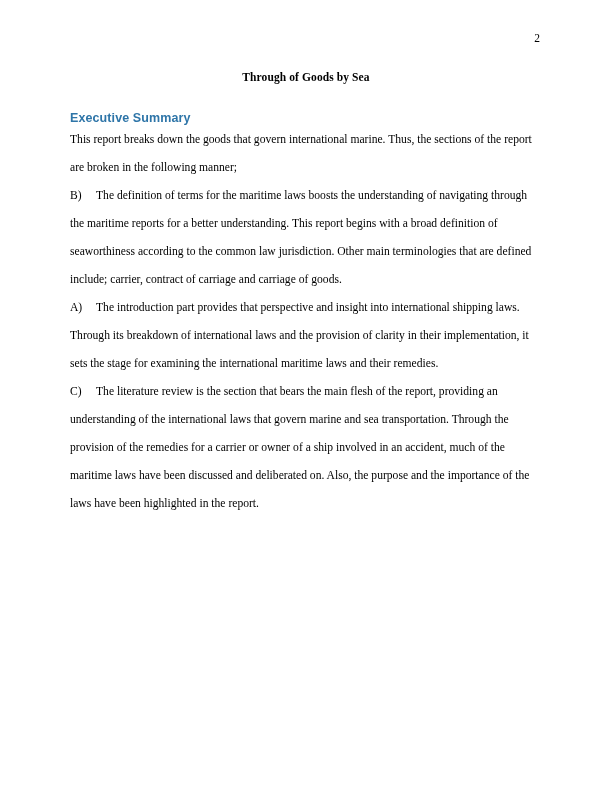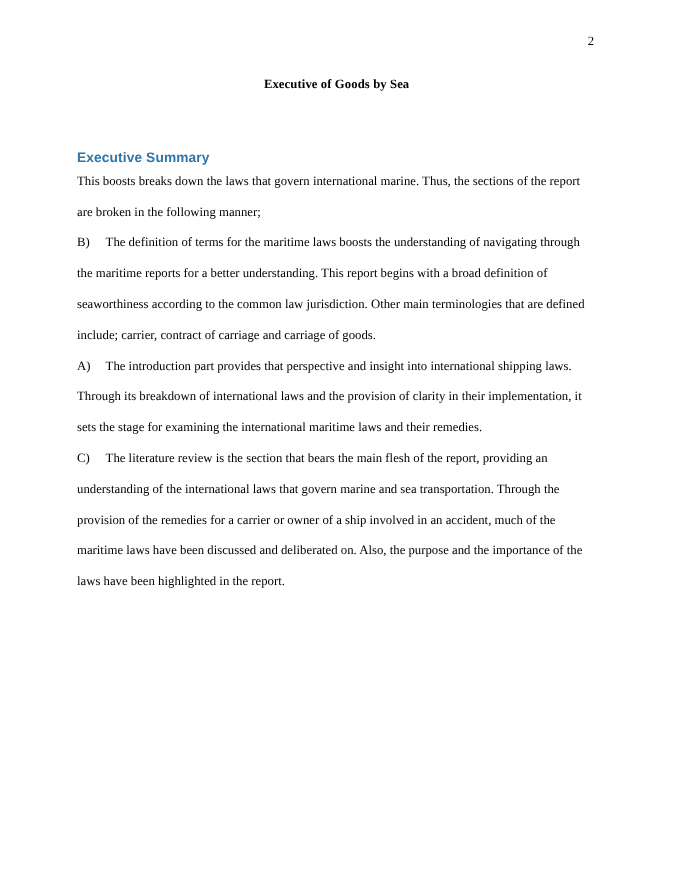--- a/index.html
+++ b/index.html
@@ -37,21 +37,21 @@
     left: 0;
     width: 612px;
     text-align: center;
     font-family: "Liberation Serif", serif;
     font-size: 11.5px;
     font-weight: bold;
     letter-spacing: 0.1px;
   }
   .content {
     position: absolute;
-    top: 136px;
+    top: 111px;
     left: 70px;
     width: 468px;
   }
   .section-heading {
     font-family: "Liberation Sans", sans-serif;
     font-size: 12.5px;
     font-weight: bold;
     color: #2e75a8;
     margin: 0 0 1px 0;
     letter-spacing: 0.1px;
@@ -76,27 +76,27 @@
     min-width: 26px;
   }
 </style>
 </head>
 <body>
 
 <div class="page">
 
   <div class="page-number">2</div>
 
-  <div class="doc-title">Executive of Goods by Sea</div>
+  <div class="doc-title">Through of Goods by Sea</div>
 
   <div class="content">
 
     <div class="section-heading">Executive Summary</div>
 
-    <p class="body-text">This boosts breaks down the laws that govern international marine. Thus, the sections of the report are broken in the following manner;</p>
+    <p class="body-text">This report breaks down the goods that govern international marine. Thus, the sections of the report are broken in the following manner;</p>
 
     <p class="list-item">
       <span class="list-label">B)</span><span>The definition of terms for the maritime laws boosts the understanding of navigating through the maritime reports for a better understanding. This report begins with a broad definition of seaworthiness according to the common law jurisdiction. Other main terminologies that are defined include; carrier, contract of carriage and carriage of goods.</span>
     </p>
 
     <p class="list-item">
       <span class="list-label">A)</span><span>The introduction part provides that perspective and insight into international shipping laws. Through its breakdown of international laws and the provision of clarity in their implementation, it sets the stage for examining the international maritime laws and their remedies.</span>
     </p>
 
     <p class="list-item">

